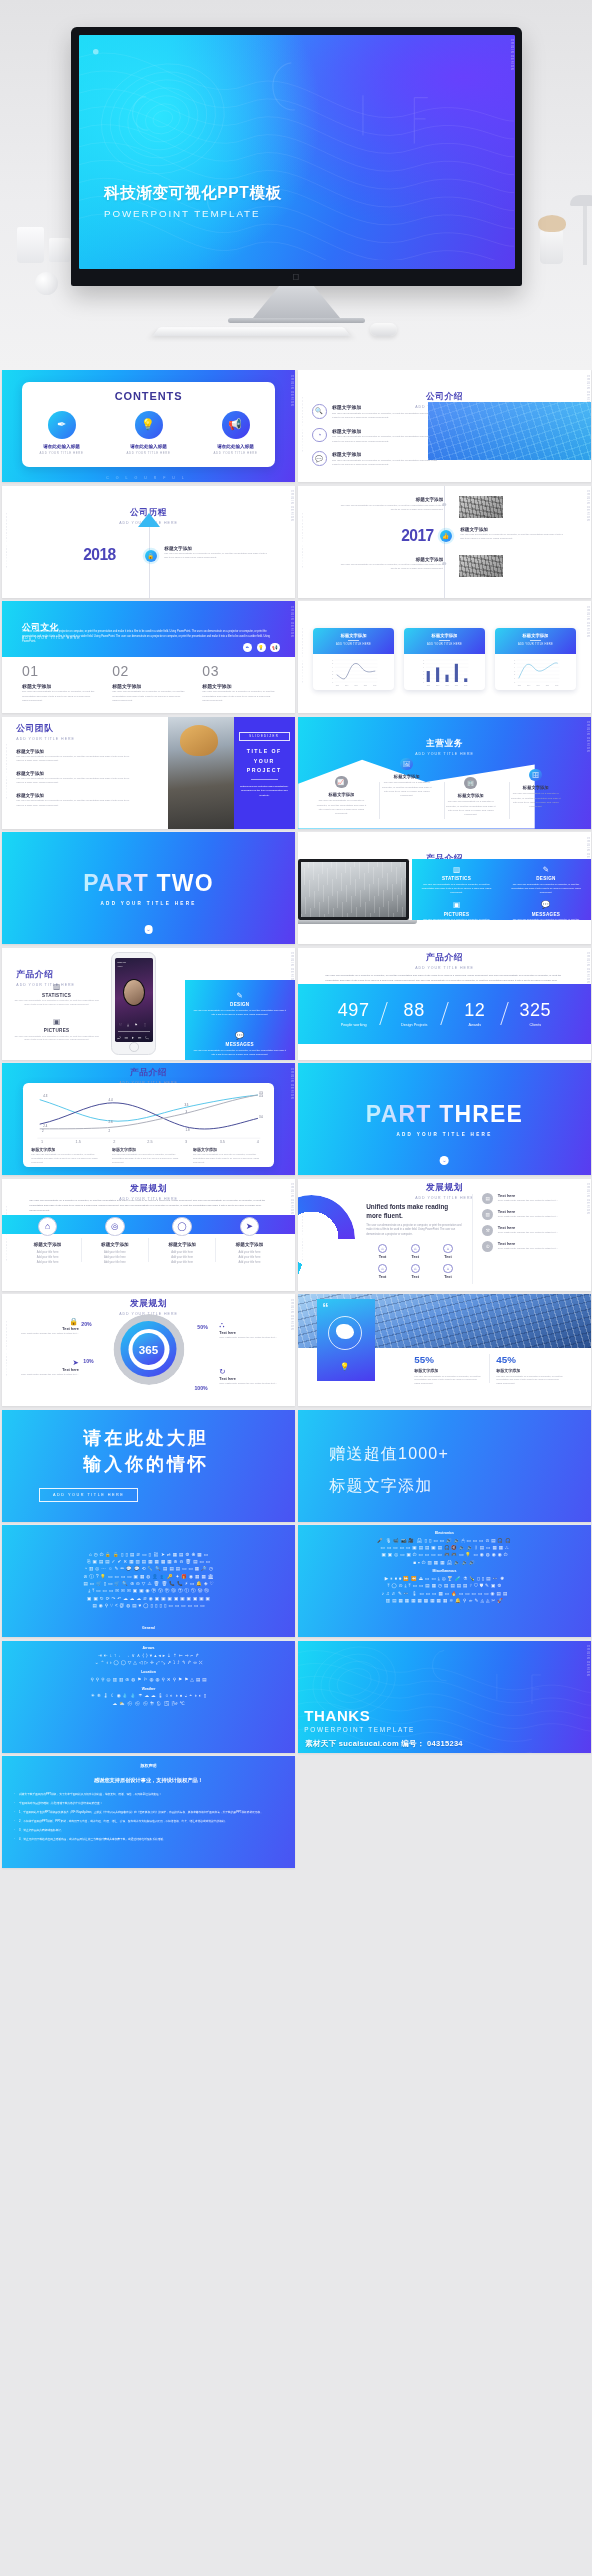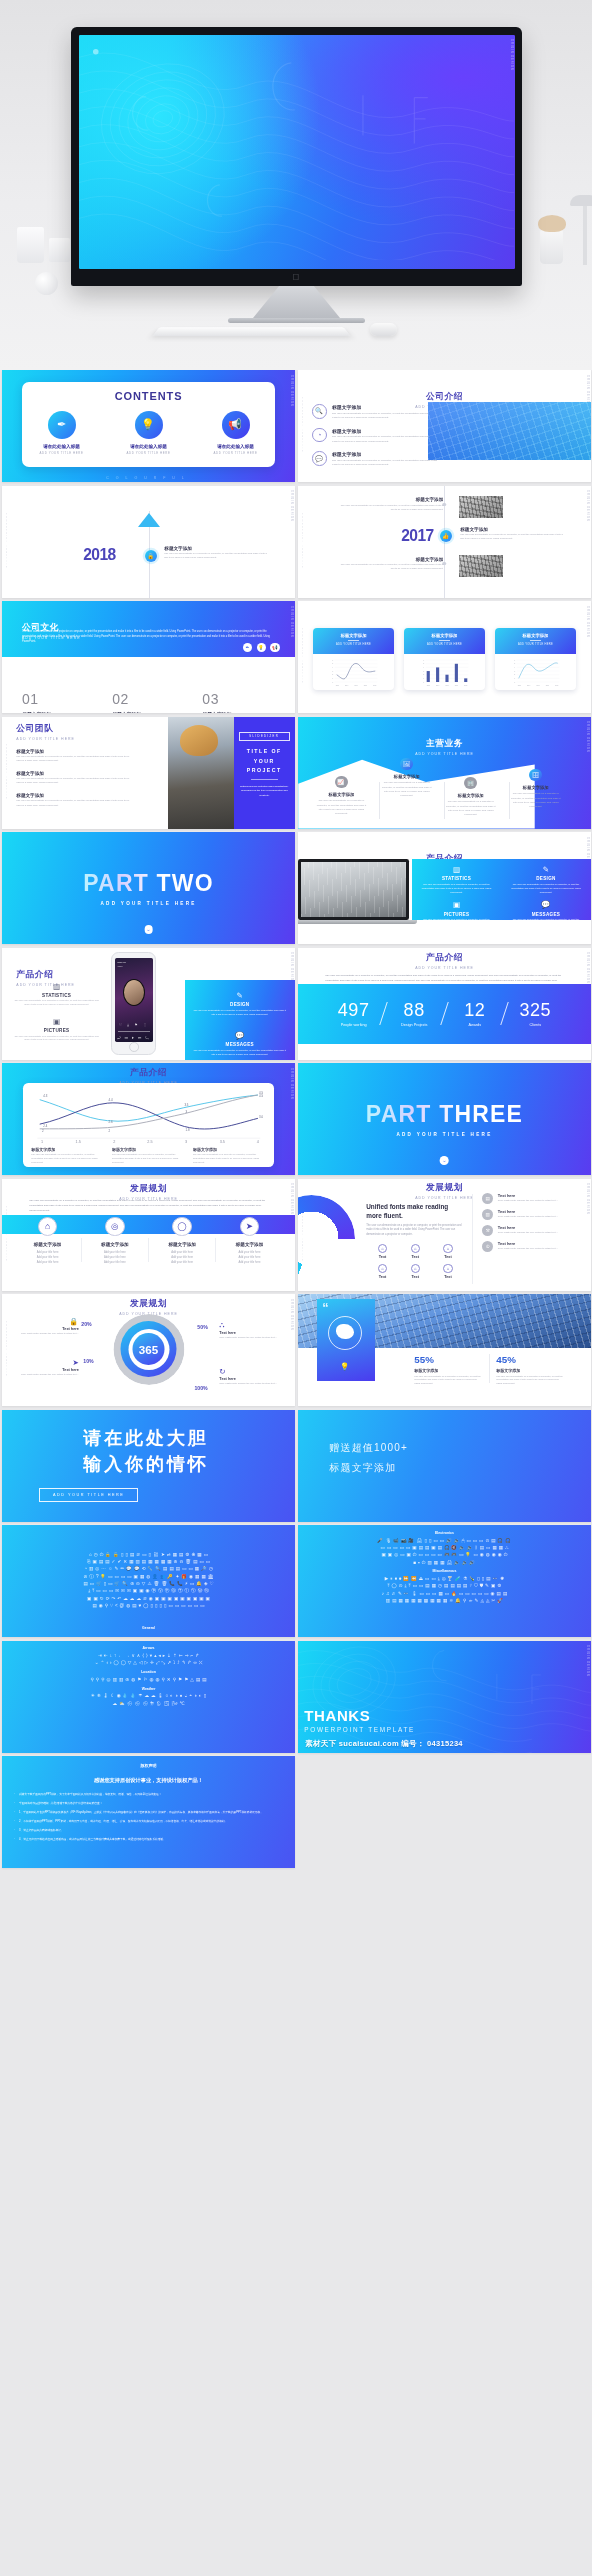--- a/index.html
+++ b/index.html
@@ -165,21 +165,21 @@
       linear-gradient(150deg,#cfcfcf,#8c8c8c);
   }
 
   
   .culture-top { position:absolute; left:0; right:0; top:0; height:56px; }
   .culture-body { position:absolute; left:19.7px; right:19.7px; top:29px; font-size:2.6px; line-height:1.9; color:rgba(255,255,255,.92); }
   .culture-icons { position:absolute; right:15px; top:42px; display:flex; gap:4.6px; }
   .ci { width:9.3px; height:9.3px; border-radius:50%; background:#fff; color:#3a62f0; font-size:4.6px; display:flex; align-items:center; justify-content:center; }
   .num-row { position:absolute; left:19.7px; right:19.7px; top:62px; display:flex; gap:17.4px; }
   .num-col { flex:1; }
-  .num-col .n { font-size:14px; color:#8a8a93; font-weight:300; letter-spacing:0.6px;margin-top:28px; }
+  .num-col .n { font-size:14px; color:#8a8a93; font-weight:300; letter-spacing:0.6px; }
   .num-col .h { font-size:4.9px; font-weight:bold; color:#3a3a52; margin-top:3.5px; }
   .num-col .p { font-size:2.5px; line-height:1.75; color:#a8aab8; margin-top:1.7px; }
 
   
   .perf-row { position:absolute; left:15px; right:15px; top:27px; display:flex; gap:10.4px; }
   .perf-card { flex:1; border-radius:4px; overflow:hidden; background:#fff; box-shadow:0 1.7px 5.8px rgba(25,35,90,.13); }
   .perf-head { height:25.5px; background:linear-gradient(135deg,#2fd0f3,#4240ef); color:#fff; text-align:center; padding-top:4.6px; }
   .perf-head .h { font-size:4.3px; font-weight:bold; }
   .perf-head .bar { width:11.6px; height:0.6px; background:rgba(255,255,255,.7); margin:2.3px auto; }
   .perf-head .e { font-size:2.6px; letter-spacing:0.3px; opacity:.9; }
@@ -317,21 +317,21 @@
   
   .bigcn { position:absolute; left:37px; top:15px; color:#fff;margin-left:44px; }
   .bigcn .l { font-size:18px; font-weight:bold; letter-spacing:2.9px; line-height:1.45; }
   .bigcn-btn {
     position:absolute; left:37px; top:78px; border:0.6px solid rgba(255,255,255,.9);
     padding:4px 12.7px; font-size:3.8px; letter-spacing:1.5px; color:#fff;
   }
 
   
   .gift { position:absolute; left:31px; top:28px; color:rgba(255,255,255,.9); }
-  .gift .l { font-size:10px; letter-spacing:1.2px; line-height:2.05; font-weight:300; }
+  .gift .l { font-size:16px; letter-spacing:1.2px; line-height:2.05; font-weight:300; }
   .icon-sheet { position:absolute; inset:4.6px 9.3px; display:flex; flex-direction:column; justify-content:center; }
   .ico-row { display:flex; justify-content:center; gap:2px; margin-bottom:2.3px; color:rgba(255,255,255,.88); font-size:4.6px; }
   .cat-label { text-align:center; font-size:3.5px; color:#fff; margin:3.5px 0 2.9px; font-weight:bold; }
 
   
   .thanks { position:absolute; left:6px; bottom:19.7px; color:#fff; }
   .thanks .t { font-size:15px; font-weight:bold; letter-spacing:0.6px; }
   .thanks .s { font-size:6.4px; letter-spacing:1.7px; margin-top:2.3px; color:#dff6ff; font-weight:300; }
   .legal { padding:7px 11.6px; color:#fff; }
   .legal .lt { text-align:center; font-size:4px; font-weight:bold; }
@@ -384,20 +384,24 @@
             </g>
             <g fill="none" stroke="rgba(255,255,255,0.20)" stroke-width="2.2">
               <path d="M380,50 a36,42 0 1,0 6,84"></path>
               <path d="M508,108 l0,72"></path>
               <path d="M600,112 l0,82 M600,112 l24,0 M600,150 l20,0"></path>
               <path d="M120,110 a26,30 0 1,0 4,60"></path>
               <path d="M252,268 a24,28 0 1,0 4,56"></path>
             </g>
             <circle cx="30" cy="30" r="5" fill="#eafcff"></circle>
           </svg>
+          <div class="hero-txt">
+            <div class="cn">科技渐变可视化PPT模板</div>
+            <div class="en">POWERPOINT TEMPLATE</div>
+          </div>
           <div class="side-mark light">ORIGIN DESIGN</div>
         </div>
       </div>
       <div class="imac-chin">
         <div class="apple-logo"></div>
       </div>
       <div class="imac-stand"></div>
       <div class="imac-base"></div>
     </div>
     <div class="keyboard"></div>
@@ -461,20 +465,24 @@
           <div class="p">The user can demonstrate on a projector or computer, or print the presentation and make it into a film to be used in a wider field. Using PowerPoint.</div>
             </div>
         </div>
       </div>
       <div class="photo-city"></div>
     </div>
 
     <div class="slide">
       <div class="side-mark">ORIGIN  DESIGN</div>
       <div class="side-left">POWERPOINT  TEMPLATE</div>
+      <div class="s-title">
+        <div class="cn">公司历程</div>
+        <div class="en">ADD YOUR TITLE HERE</div>
+      </div>
       <div class="tl-line"></div>
       <div style="position:absolute;left:50%;transform:translateX(-50%);top:27px;width:0;height:0;border-left:11.6px solid transparent;border-right:11.6px solid transparent;border-bottom:14.5px solid #38b9f3;"></div>
       <div class="tl-year" style="left:81px;top:60px;">2018</div>
       <div class="tl-badge" style="left:143px;top:64px;">🔒</div>
       <div class="tl-txt" style="left:162px;top:60px;">
         <div class="h">标题文字添加</div>
         <div class="p">The user can demonstrate on a projector or computer, or print the presentation and make it into a film to be used in a wider field. Using PowerPoint.</div>
       </div>
     </div>
 

